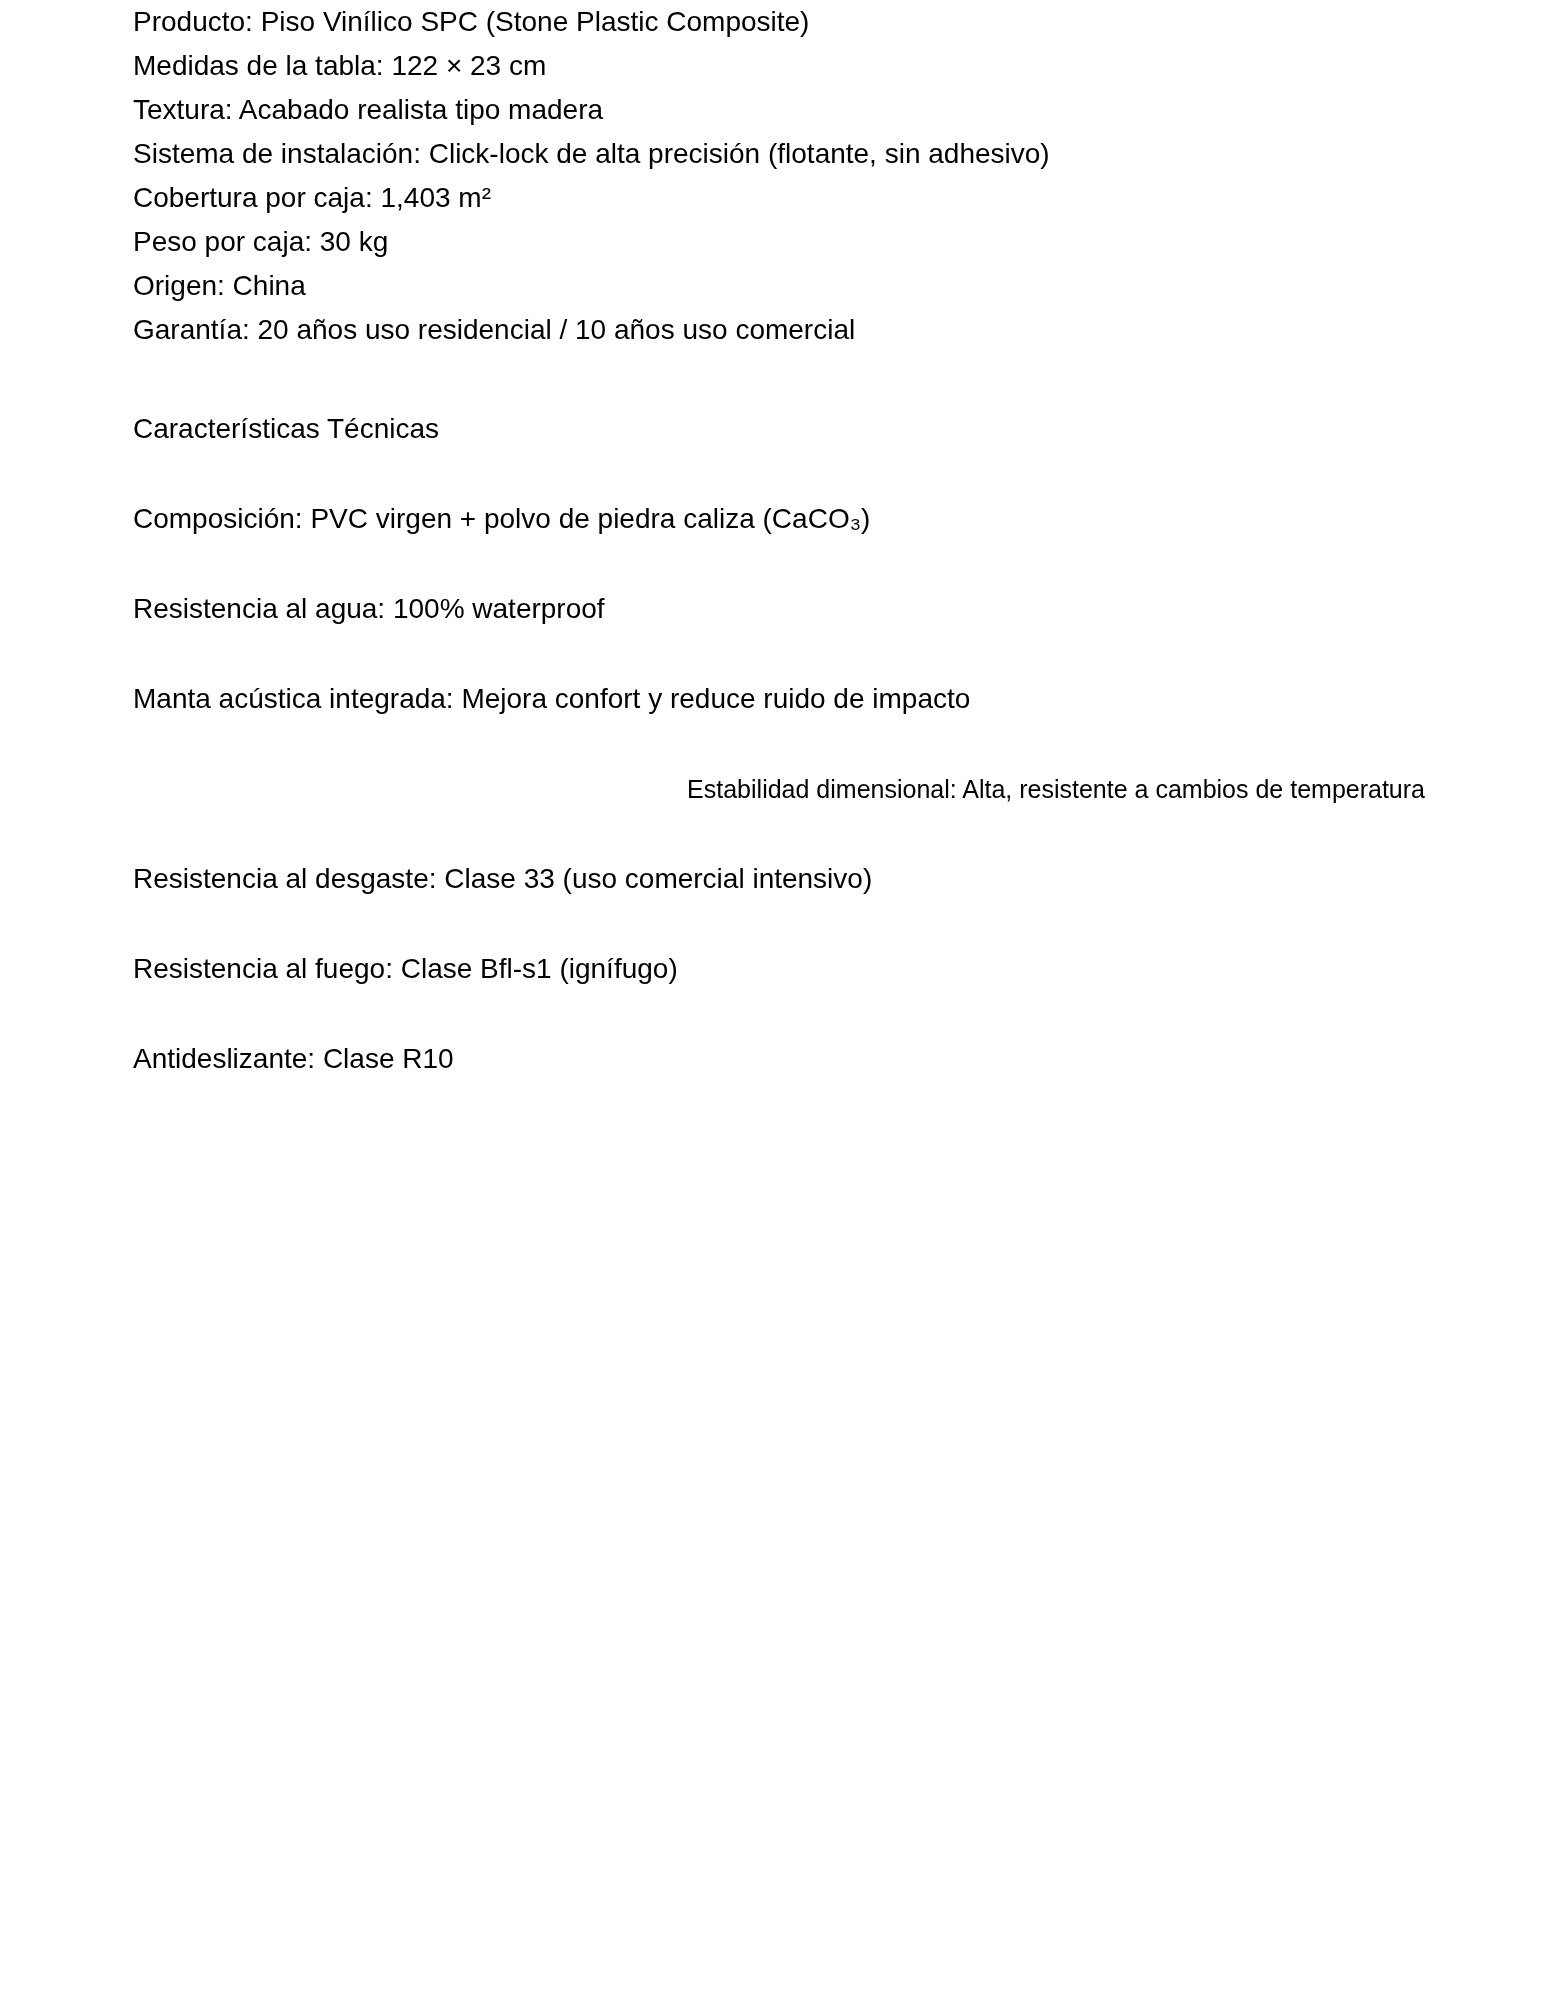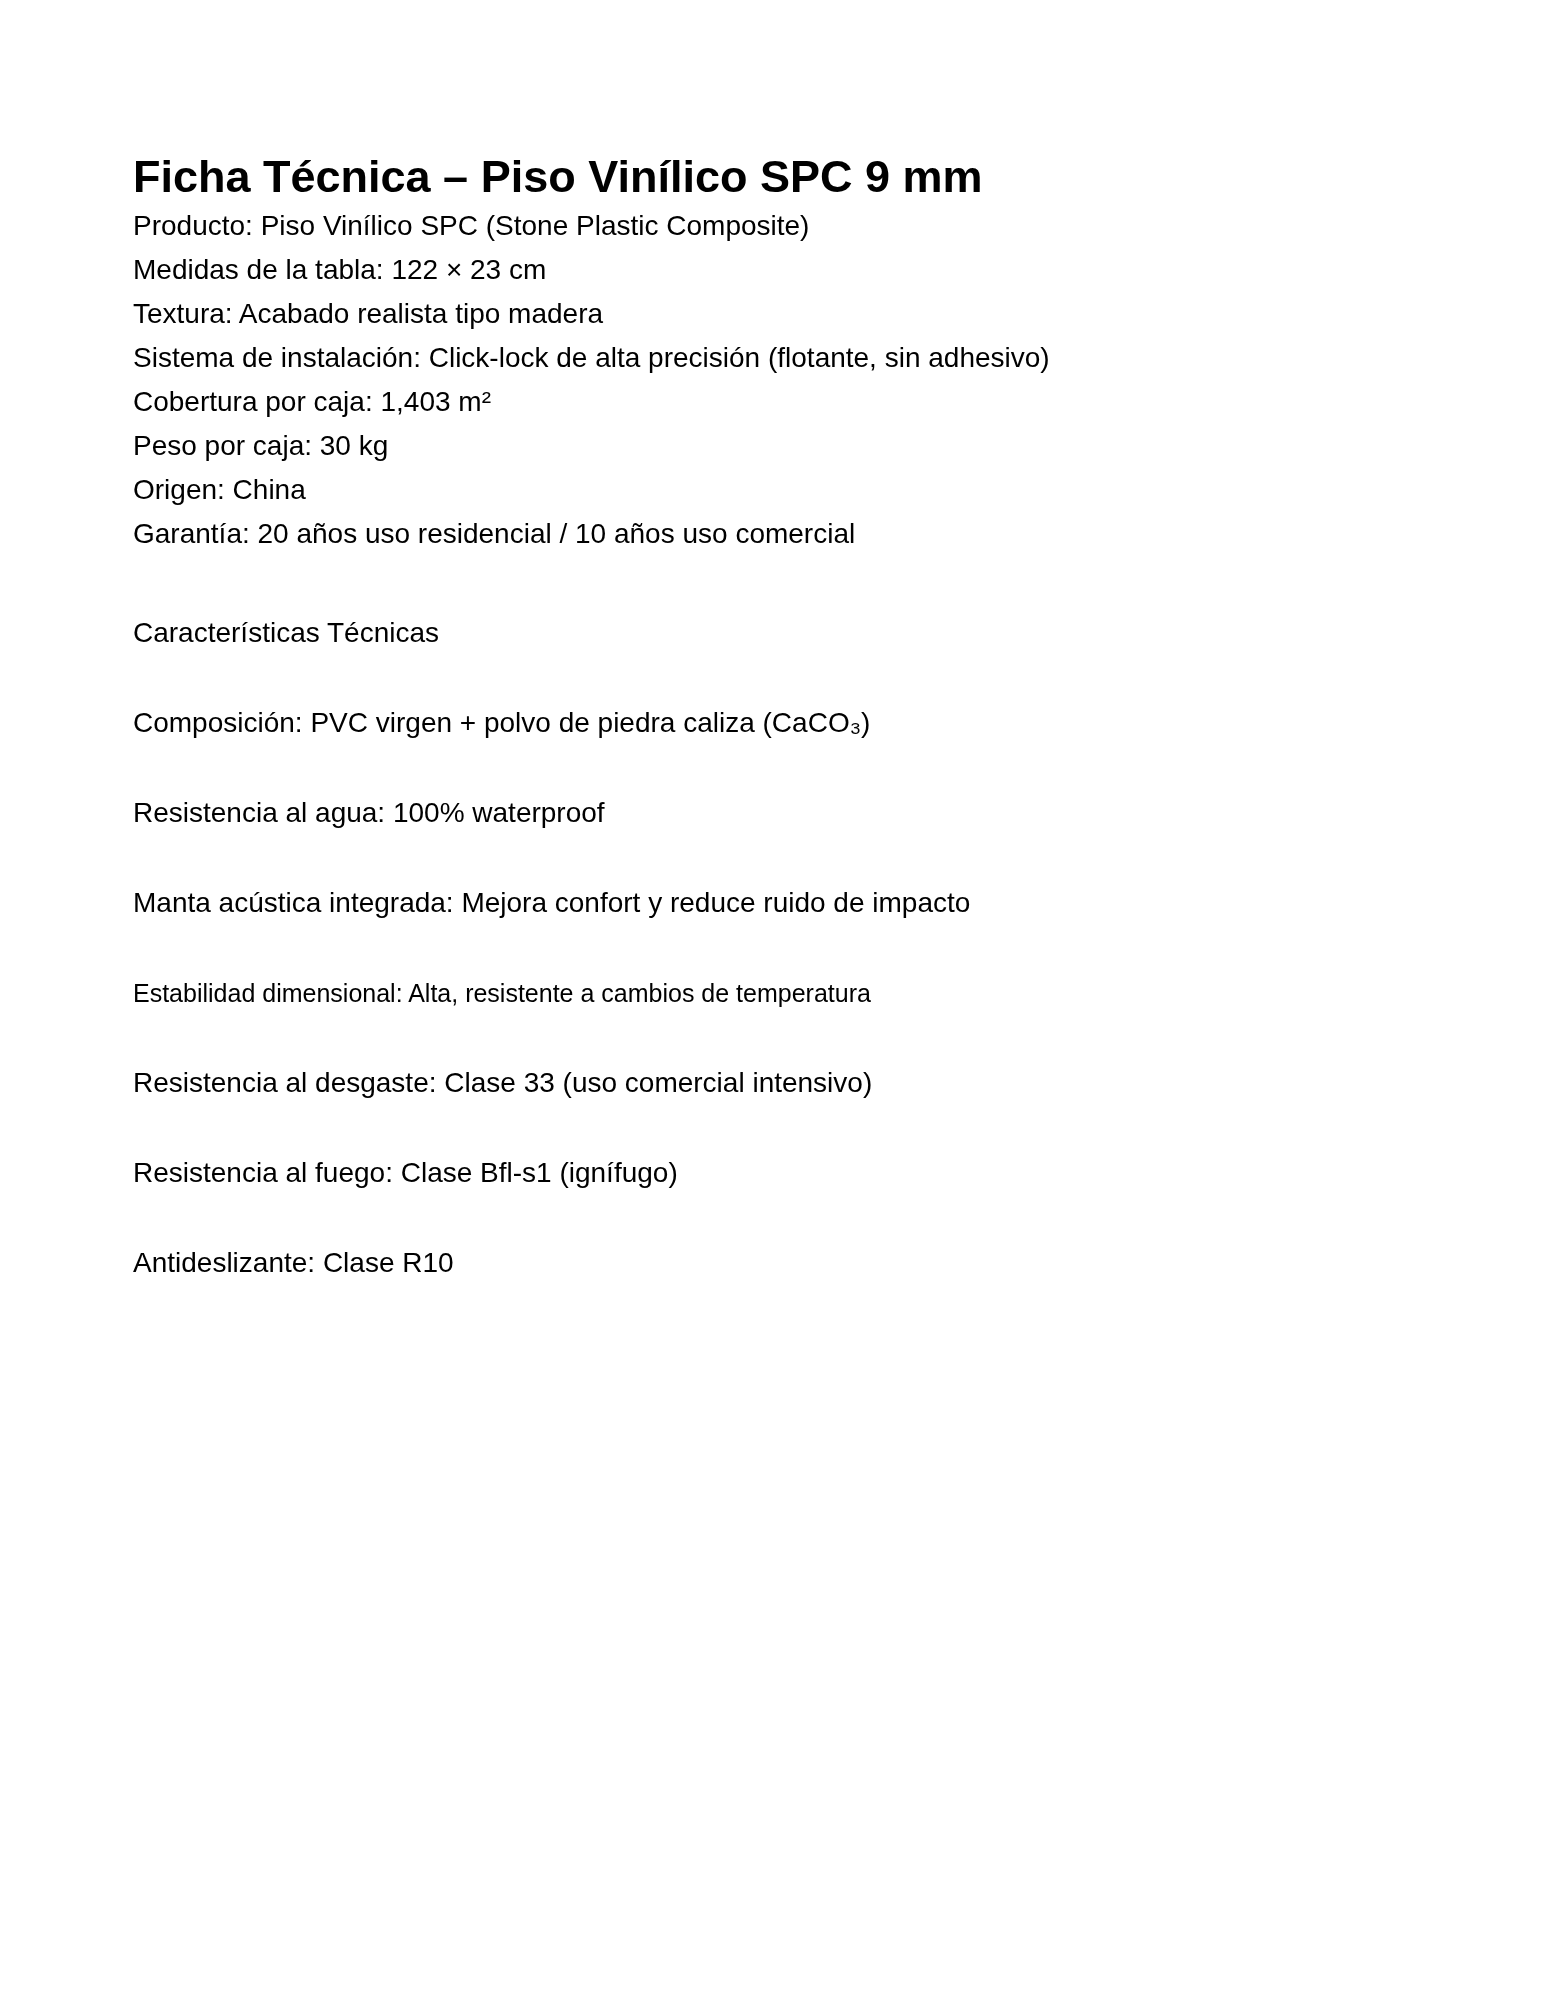--- a/index.html
+++ b/index.html
@@ -41,28 +41,28 @@
     font-weight: normal;
   }
   .char-line {
     margin: 46px 0 0 0;
     font-size: 28px;
     line-height: 44px;
     font-weight: normal;
   }
   .char-line.small {
     font-size: 25px;
+    text-align: right;
   }
 </style>
 </head>
 <body>
 
 <div class="page">
 
-  <h1 class="title">Ficha Técnica – Piso Vinílico SPC 9 mm</h1>
 
   <div class="specs">
     <p class="spec-line">Producto: Piso Vinílico SPC (Stone Plastic Composite)</p>
     <p class="spec-line">Medidas de la tabla: 122 × 23 cm</p>
     <p class="spec-line">Textura: Acabado realista tipo madera</p>
     <p class="spec-line">Sistema de instalación: Click-lock de alta precisión (flotante, sin adhesivo)</p>
     <p class="spec-line">Cobertura por caja: 1,403 m²</p>
     <p class="spec-line">Peso por caja: 30 kg</p>
     <p class="spec-line">Origen: China</p>
     <p class="spec-line">Garantía: 20 años uso residencial / 10 años uso comercial</p>

